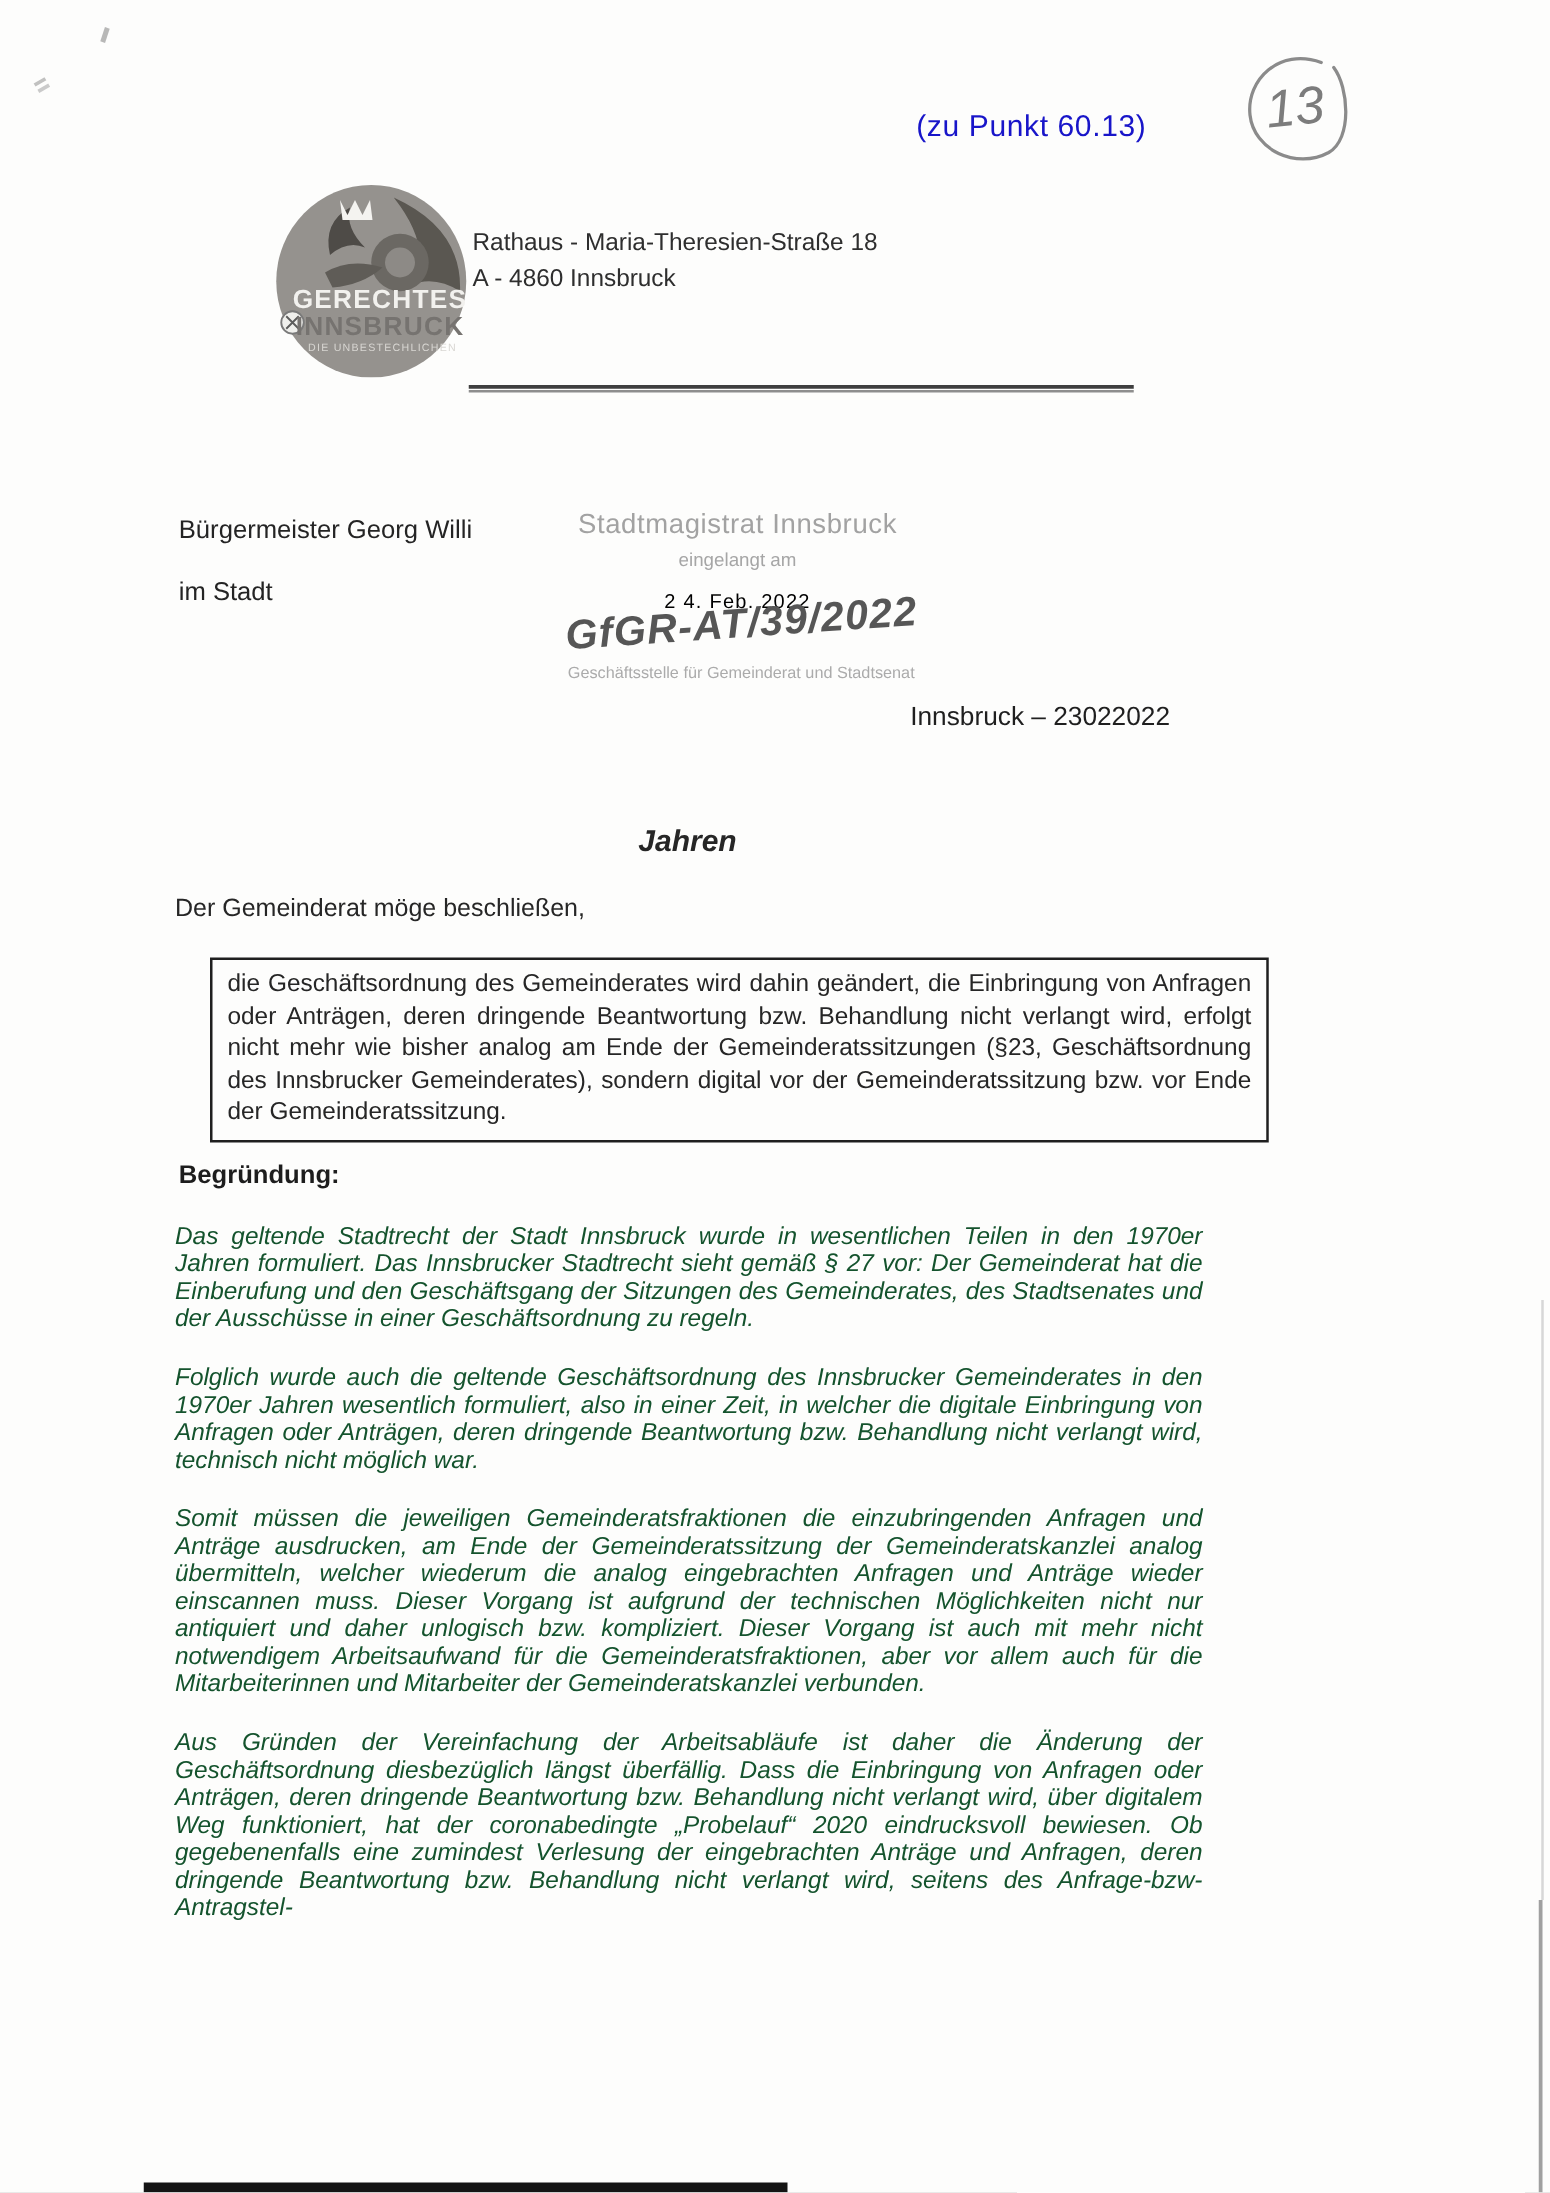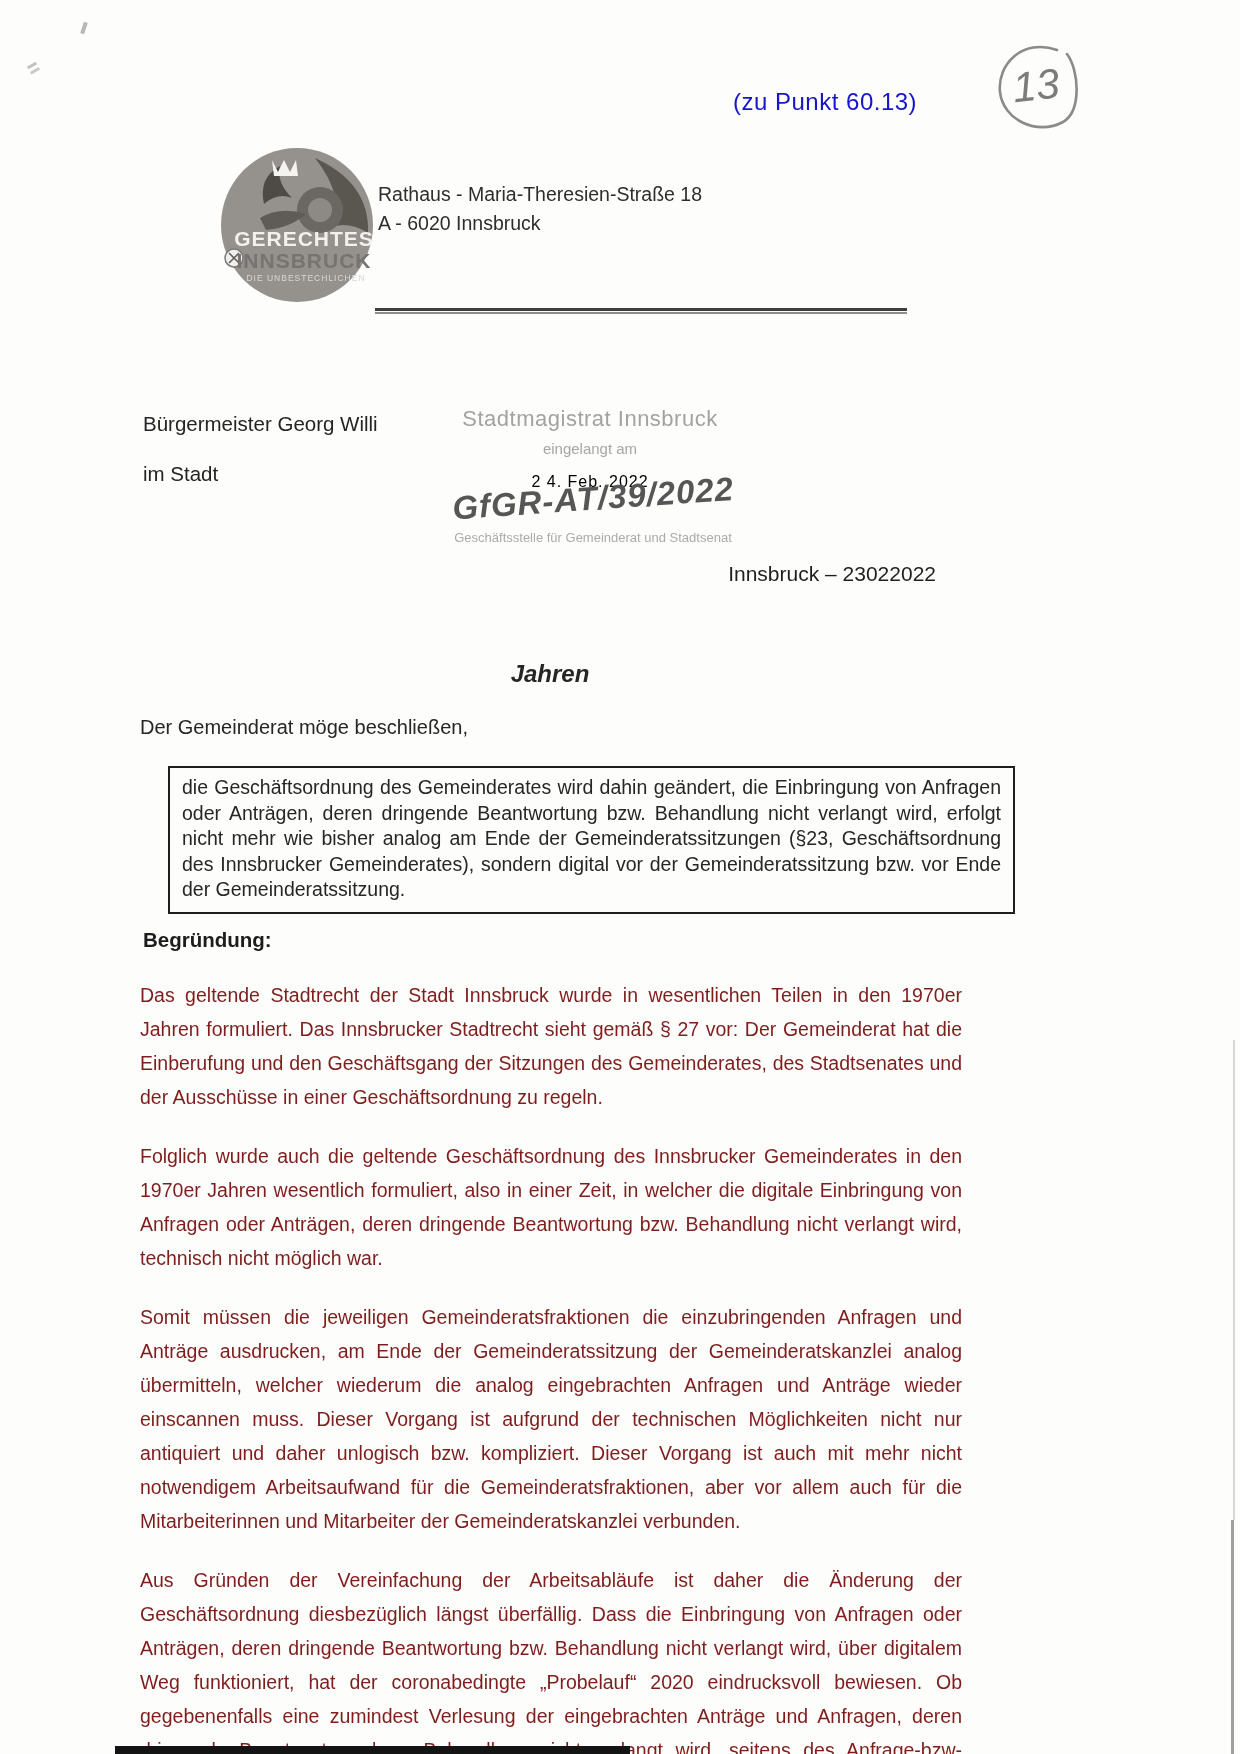--- a/index.html
+++ b/index.html
@@ -51,21 +51,21 @@
 
   
   .doc-title { left:440px; top:660px; width:220px; text-align:center;
      font-size:24px; font-style:italic; font-weight:bold; color:#262626; }
   .intro { left:140px; top:716px; font-size:20px; color:#262626; }
   .motion-box { left:128px; top:766px; width:847px; box-sizing:border-box;
      border:2px solid #1f1f1f; padding:7px 12px 9px 12px;
      font-size:19.5px; line-height:25.5px; text-align:justify; color:#262626;margin-left:40px; }
   .reasoning-heading { left:143px; top:928px; font-size:20.5px; font-weight:bold; color:#1d1d1d; }
   .paragraphs { left:140px; top:978px; width:822px; }
-  .paragraphs p { margin:0 0 25px 0; font-size:19.5px; line-height:34px; text-align:justify; color:#7f1d1d; }
+  .paragraphs p { margin:0 0 25px 0; font-size:19.5px; line-height:22px; text-align:justify; color:#14532d;font-style:italic; }
 </style>
 </head>
 <body>
 
 <div class="page">
 
   <div class="abs artifact-a"></div>
   <div class="abs artifact-b"></div>
 
   <div class="abs corner-note">(zu Punkt 60.13)</div>
@@ -85,21 +85,21 @@
     <polygon points="52,12 58,24 64,12 70,24 76,12 78,28 54,28" fill="#f4f3f0"></polygon>
     <circle cx="14" cy="110" r="9" fill="#efefec" stroke="#7a7a7a" stroke-width="1.5"></circle>
     <path d="M9 105 L19 115 M19 105 L9 115" stroke="#5c5c5c" stroke-width="1.5"></path>
     <text x="84" y="98" text-anchor="middle" font-size="21" font-weight="bold" fill="#f2f1ee" letter-spacing="1">GERECHTES</text>
     <text x="84" y="120" text-anchor="middle" font-size="21" font-weight="bold" fill="#767370" letter-spacing="1">INNSBRUCK</text>
     <text x="86" y="133" text-anchor="middle" font-size="8.5" fill="#d8d6d2" letter-spacing="1">DIE UNBESTECHLICHEN</text>
   </svg>
 
   <div class="abs letterhead">
     <div class="lh-line">Rathaus - Maria-Theresien-Straße 18</div>
-    <div class="lh-line">A - 6020 Innsbruck</div>
+    <div class="lh-line">A - 4860 Innsbruck</div>
   </div>
   <div class="abs letterhead-rule"></div>
 
   <div class="abs recipient-1">Bürgermeister Georg Willi</div>
   <div class="abs recipient-2">im Stadt</div>
 
   <div class="abs stamp">
     <div class="stamp-l1">Stadtmagistrat Innsbruck</div>
     <div class="stamp-l2">eingelangt am</div>
     <div class="stamp-date">2 4. Feb. 2022</div>

